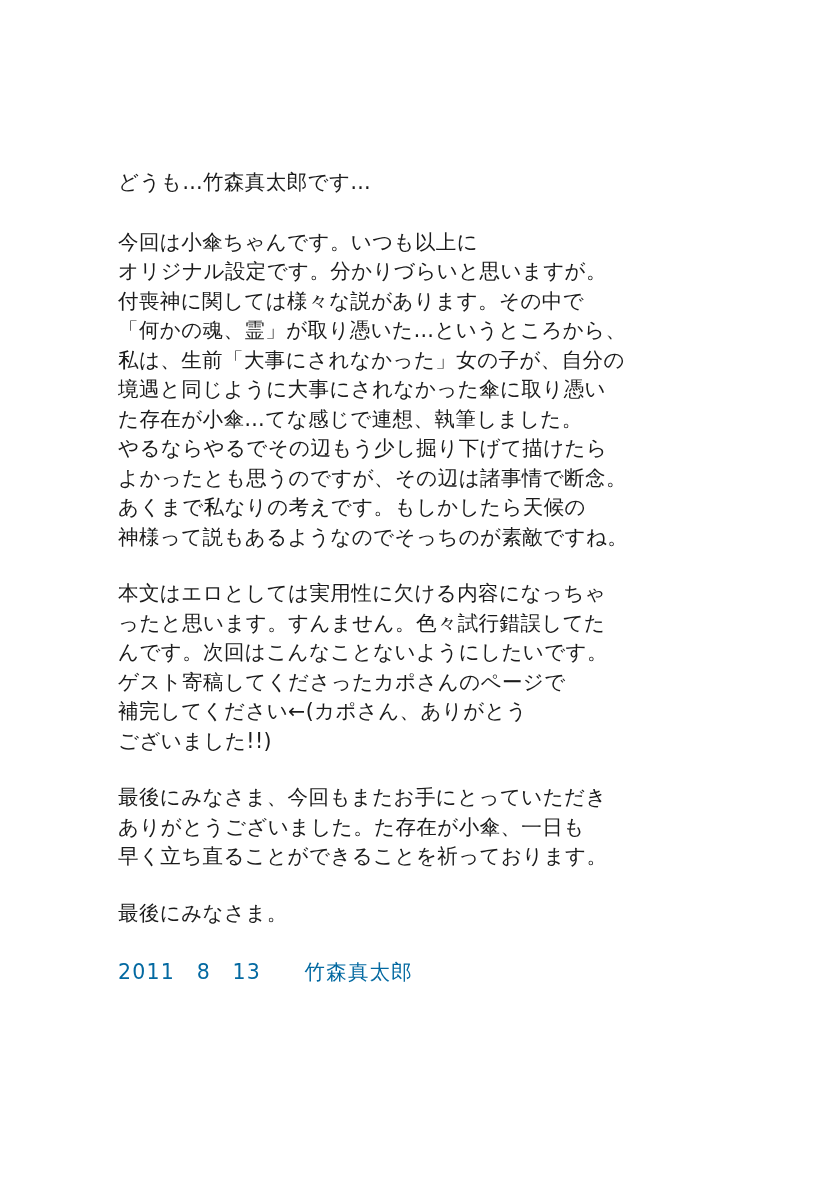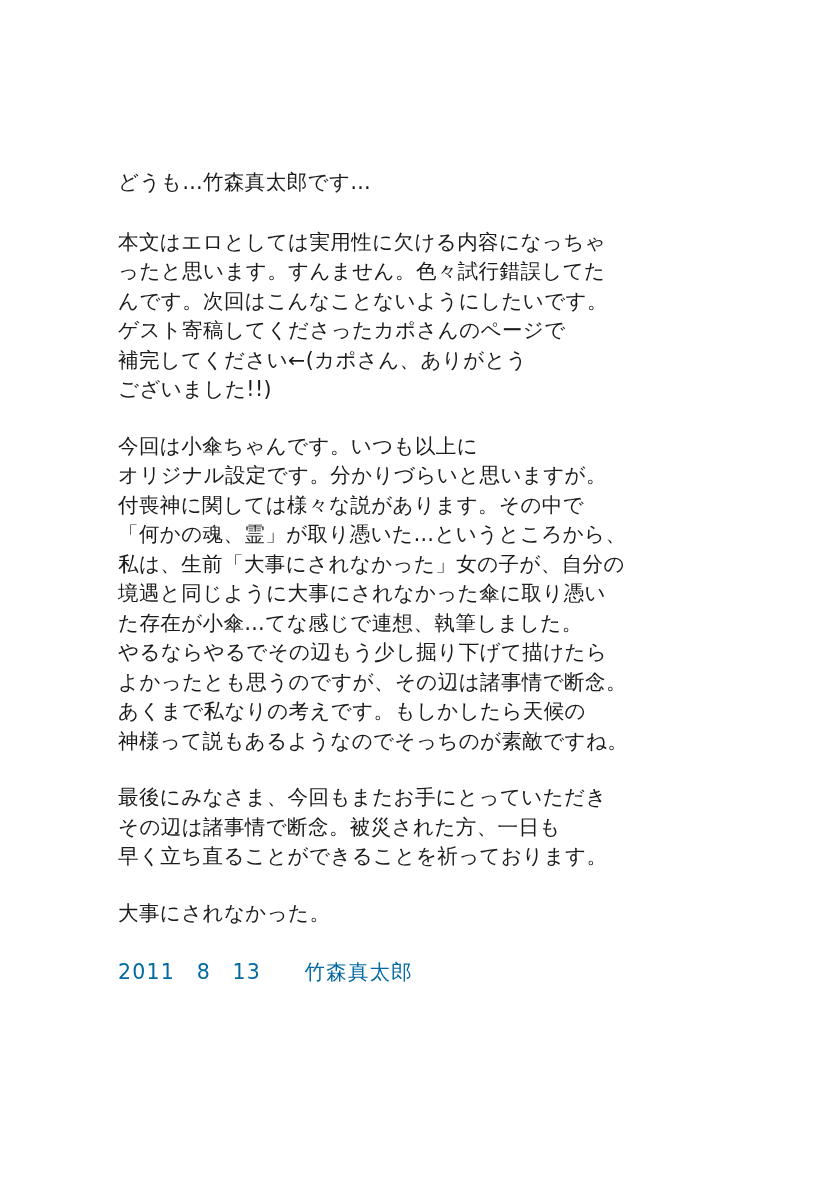--- a/index.html
+++ b/index.html
@@ -54,36 +54,36 @@
     white-space: pre;
     color: #0369a1;
   }
 </style>
 </head>
 <body>
 
 <div class="page">
   <div class="afterword">
     <p class="para greeting">どうも…竹森真太郎です…</p>
-    <p class="para">本文はエロとしては実用性に欠ける内容になっちゃ
-ったと思います。すんません。色々試行錯誤してた
-んです。次回はこんなことないようにしたいです。
-ゲスト寄稿してくださったカポさんのページで
-補完してください←(カポさん、ありがとう
-ございました!!)</p>
     <p class="para">今回は小傘ちゃんです。いつも以上に
 オリジナル設定です。分かりづらいと思いますが。
 付喪神に関しては様々な説があります。その中で
 「何かの魂、霊」が取り憑いた…というところから、
 私は、生前「大事にされなかった」女の子が、自分の
 境遇と同じように大事にされなかった傘に取り憑い
 た存在が小傘…てな感じで連想、執筆しました。
 やるならやるでその辺もう少し掘り下げて描けたら
 よかったとも思うのですが、その辺は諸事情で断念。
 あくまで私なりの考えです。もしかしたら天候の
 神様って説もあるようなのでそっちのが素敵ですね。</p>
+    <p class="para">本文はエロとしては実用性に欠ける内容になっちゃ
+ったと思います。すんません。色々試行錯誤してた
+んです。次回はこんなことないようにしたいです。
+ゲスト寄稿してくださったカポさんのページで
+補完してください←(カポさん、ありがとう
+ございました!!)</p>
     <p class="para">最後にみなさま、今回もまたお手にとっていただき
-その辺は諸事情で断念。被災された方、一日も
+ありがとうございました。た存在が小傘、一日も
 早く立ち直ることができることを祈っております。</p>
-    <p class="para closing">大事にされなかった。</p>
+    <p class="para closing">最後にみなさま。</p>
     <div class="signature">2011　8　13　　竹森真太郎</div>
   </div>
 </div>
 
 </body></html>

